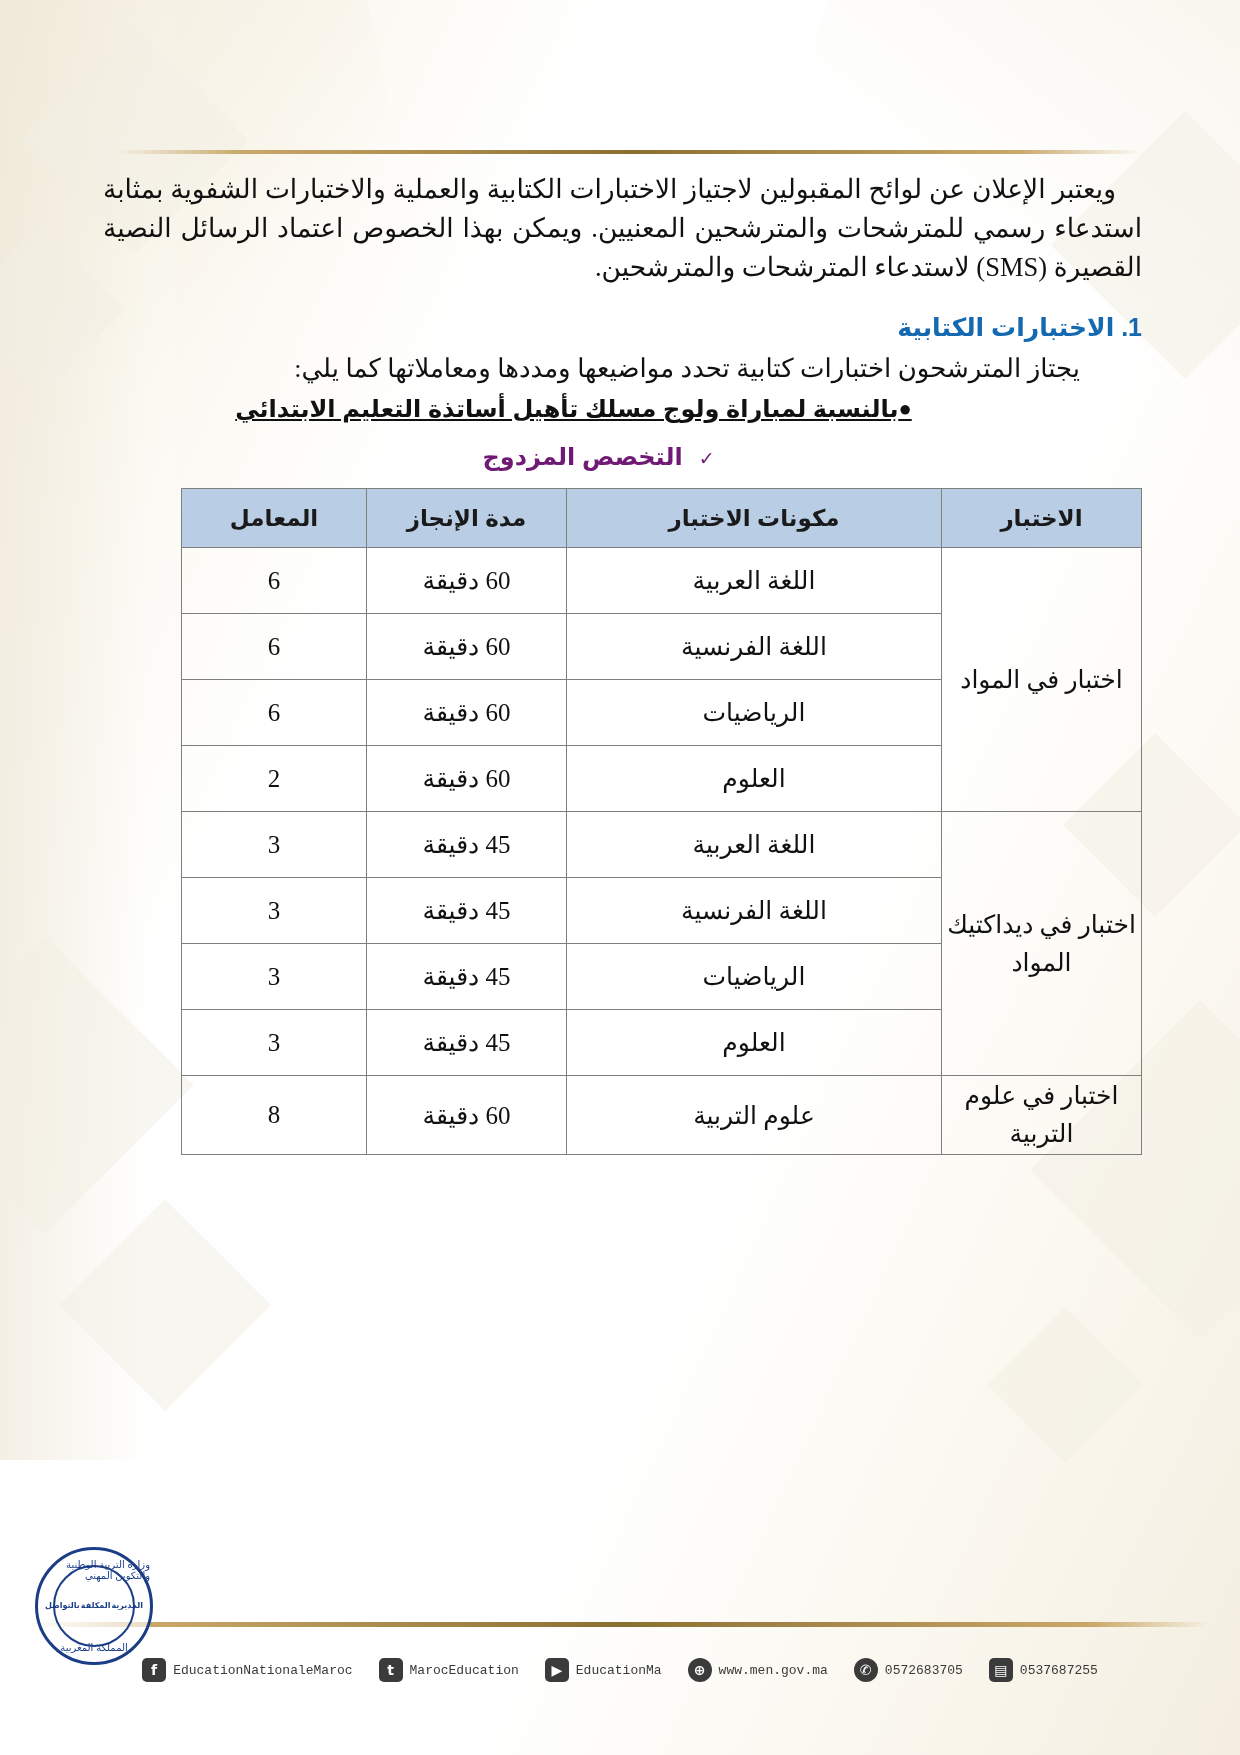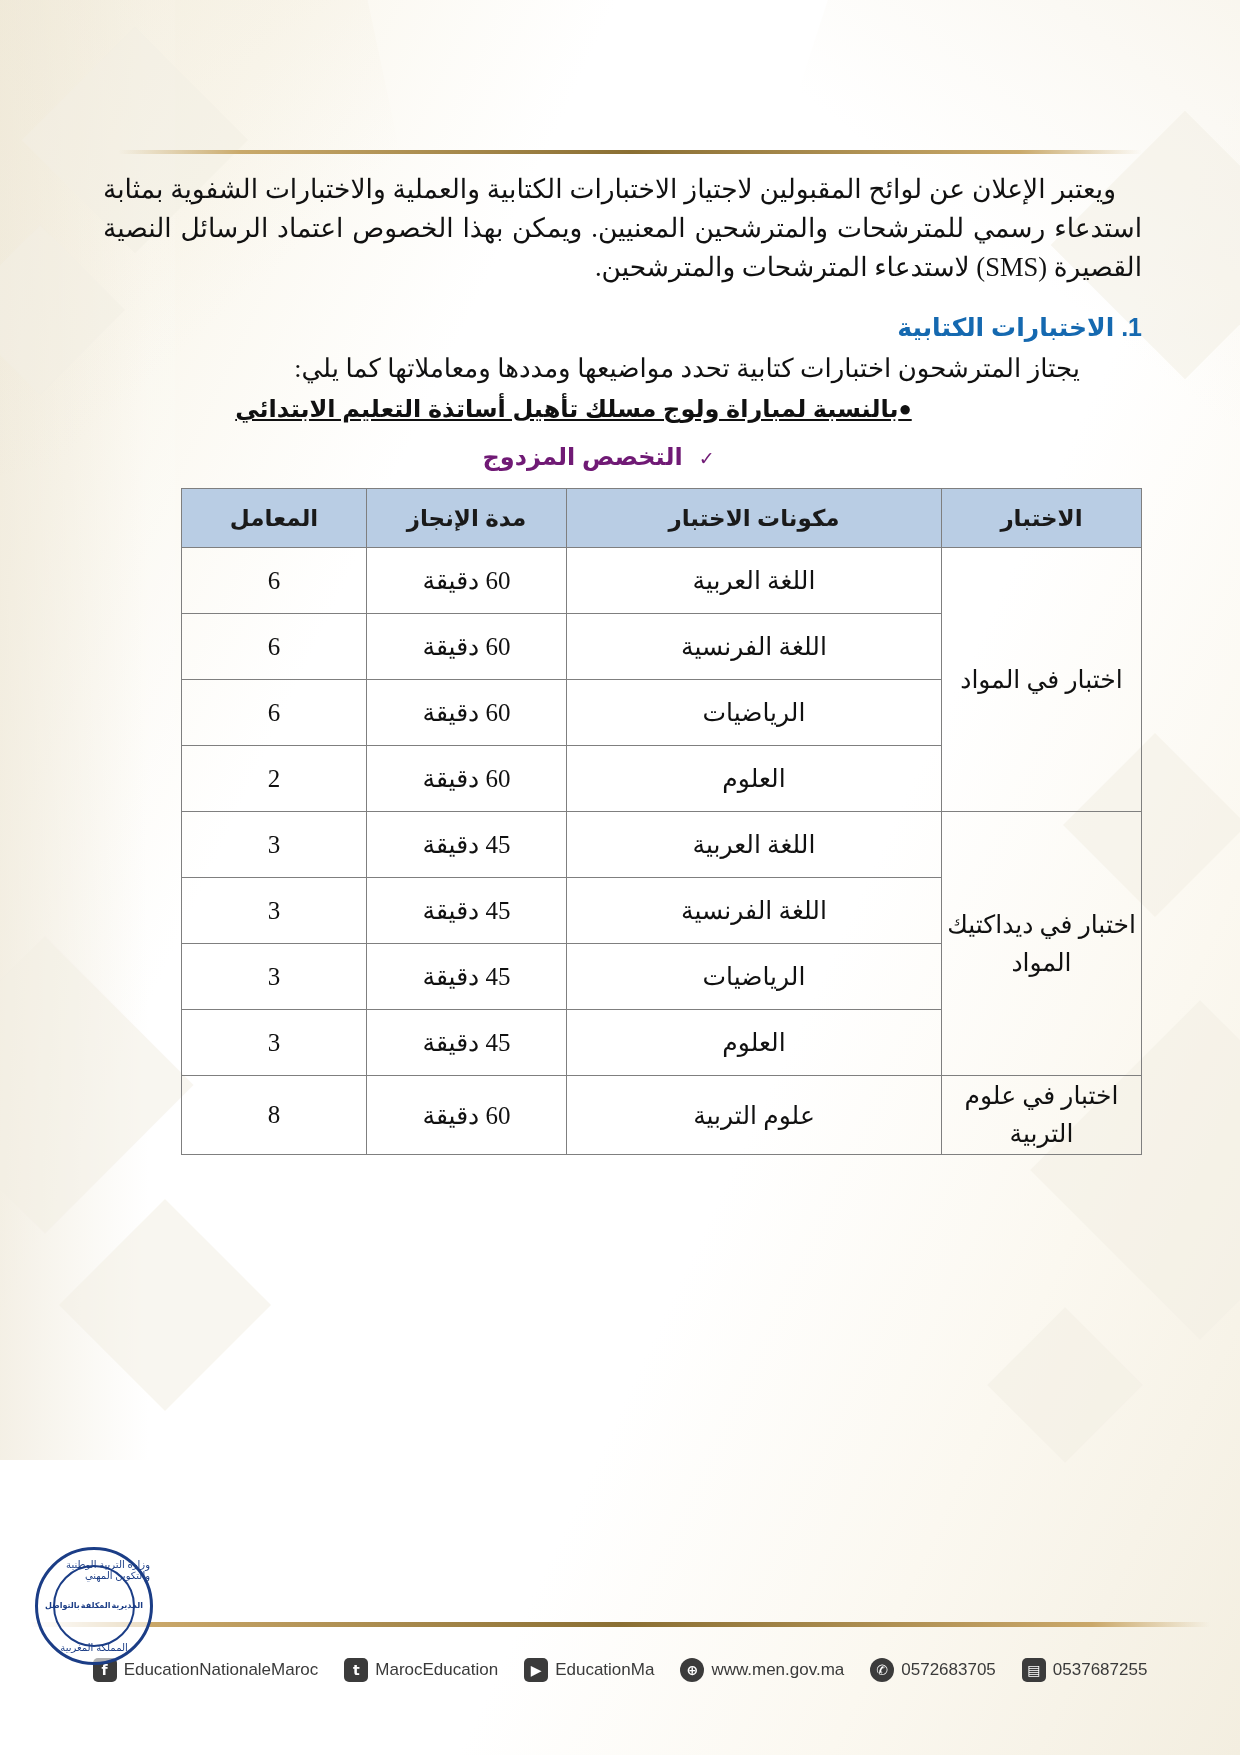--- a/index.html
+++ b/index.html
@@ -151,21 +151,21 @@
     direction:ltr;
   }
   .fitem{display:flex;align-items:center;gap:7px;}
   .ficon{
     width:24px;height:24px;border-radius:5px;background:#3b3b3b;
     display:flex;align-items:center;justify-content:center;
     color:#fff;font-size:14px;font-family:"DejaVu Sans",sans-serif;font-weight:bold;
     flex:0 0 auto;
   }
   .ficon.circle{border-radius:50%;}
-  .flabel{font-size:17px;color:#3a3a3a;font-family:Liberation Sans, sans-serif;}
+  .flabel{font-size:13px;color:#3a3a3a;font-family:Liberation Mono, monospace;}
 
   .seal{
     position:absolute;z-index:5;bottom:90px;left:35px;
     width:112px;height:112px;border-radius:50%;
     border:3px solid #1b3d86;
     display:flex;align-items:center;justify-content:center;
     background:rgba(255,255,255,.6);
   }
   .seal .inner{
     width:78px;height:78px;border-radius:50%;

